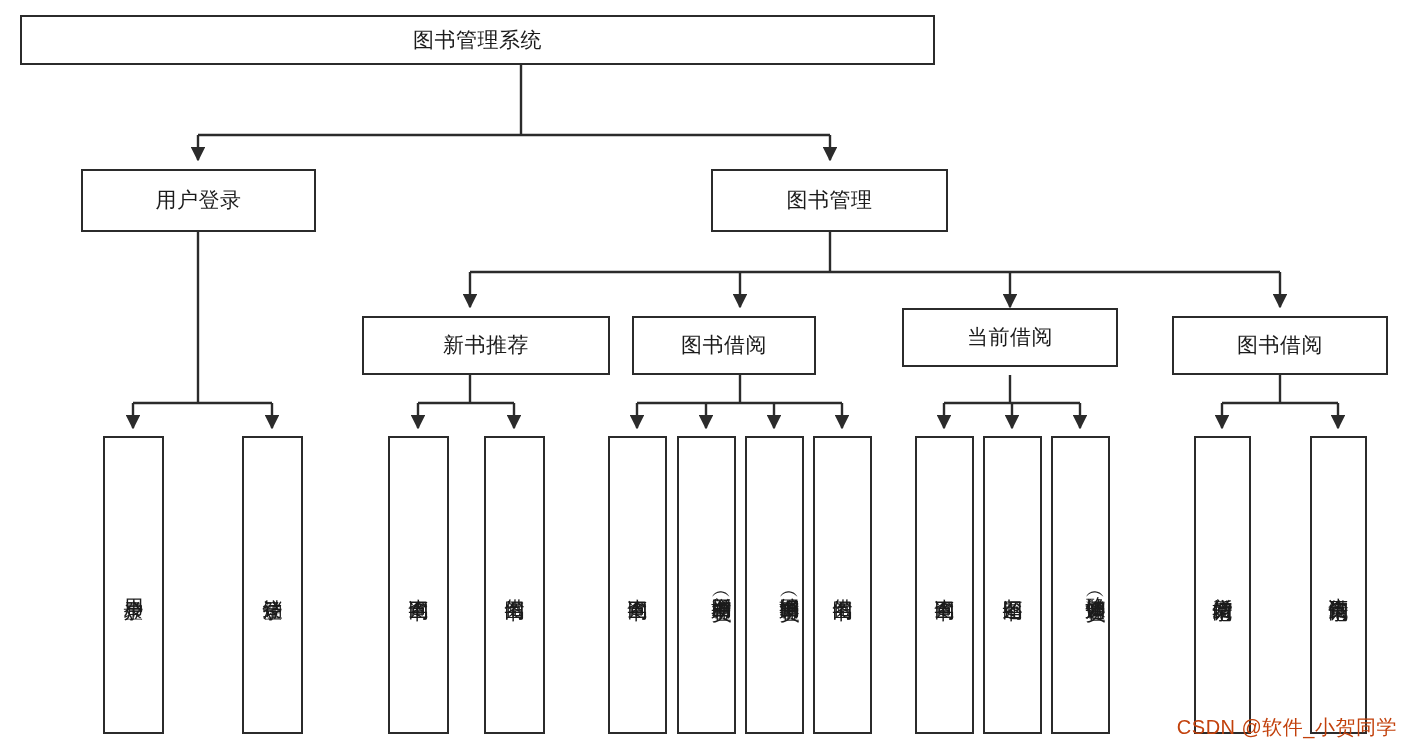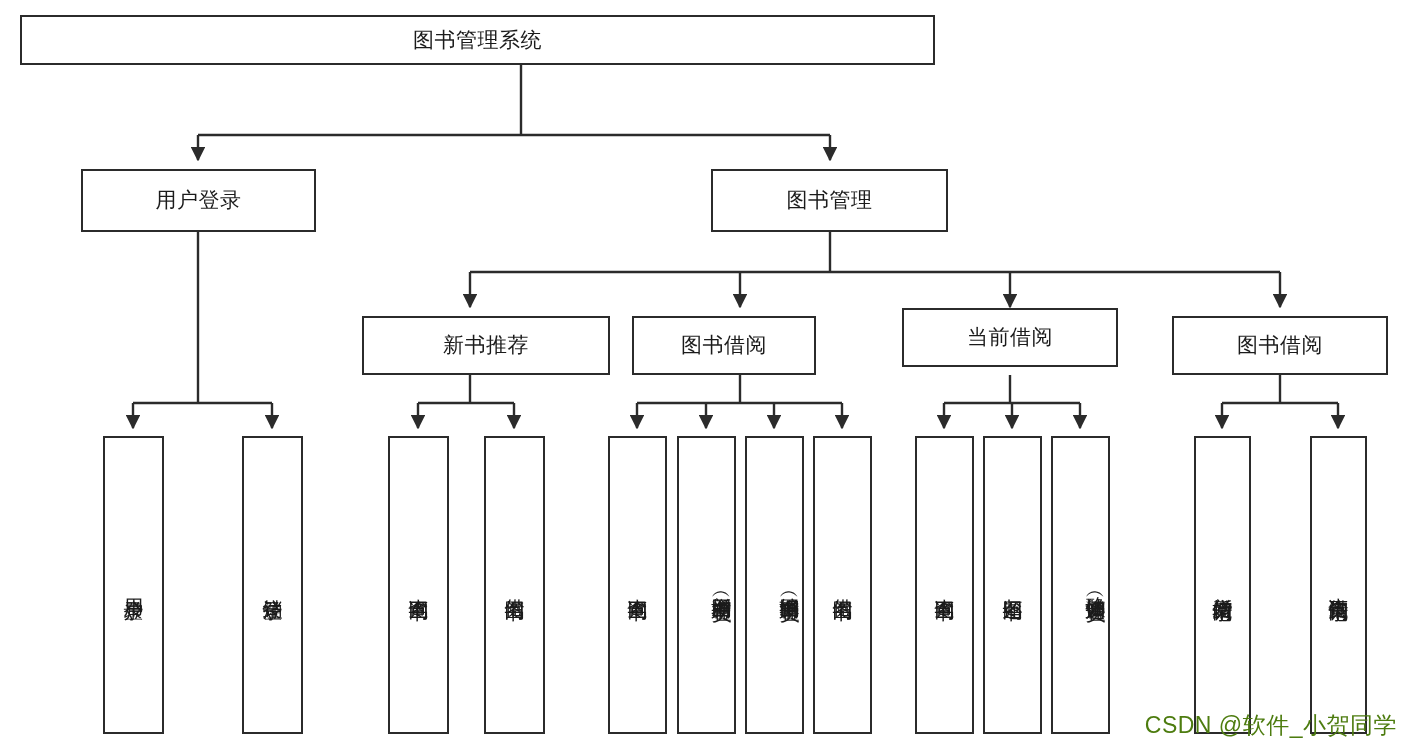--- a/index.html
+++ b/index.html
@@ -53,22 +53,22 @@
   }
   .node.leaf .label {
     writing-mode: vertical-rl;
     text-orientation: upright;
     white-space: normal;
   }
   .watermark {
     position: absolute;
     right: 8px;
     bottom: 6px;
-    color: #4d7c0f;
-    font-size: 23px;
+    color: #c2410c;
+    font-size: 20px;
     letter-spacing: 0.5px;
     z-index: 3;
     user-select: none;
   }
 </style>
 </head>
 <body>
 
 <div id="canvas">
 

